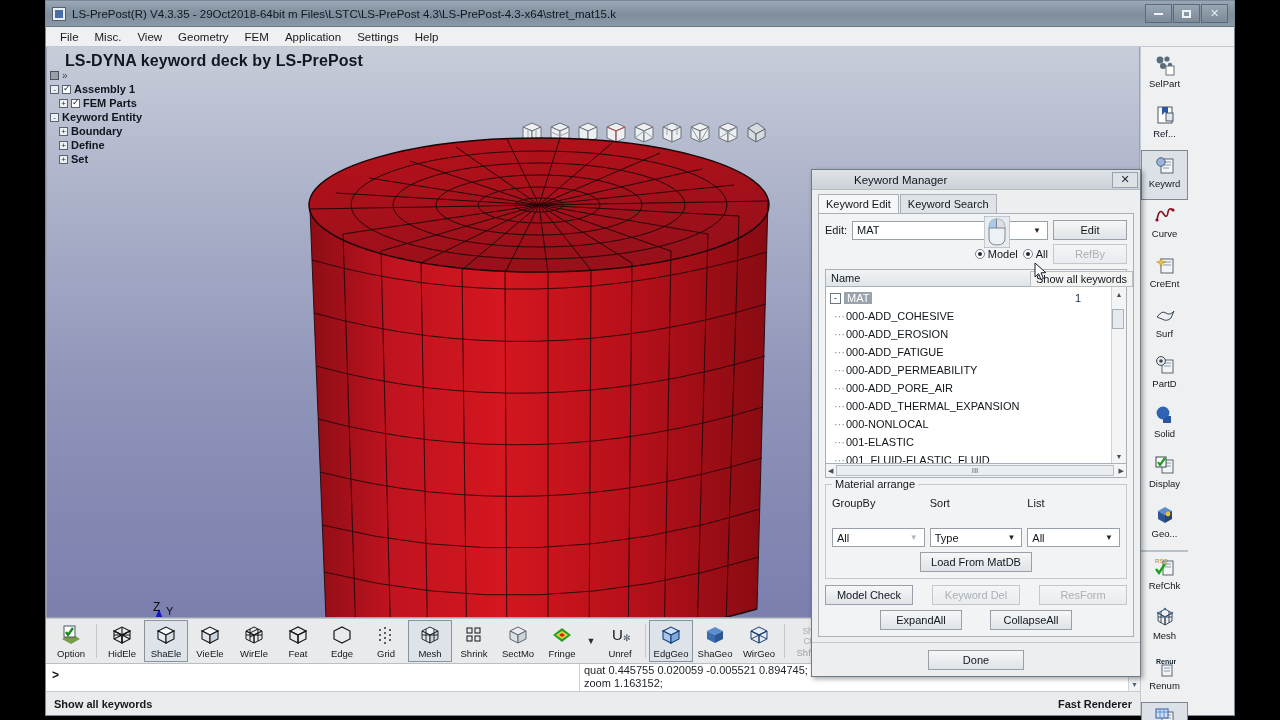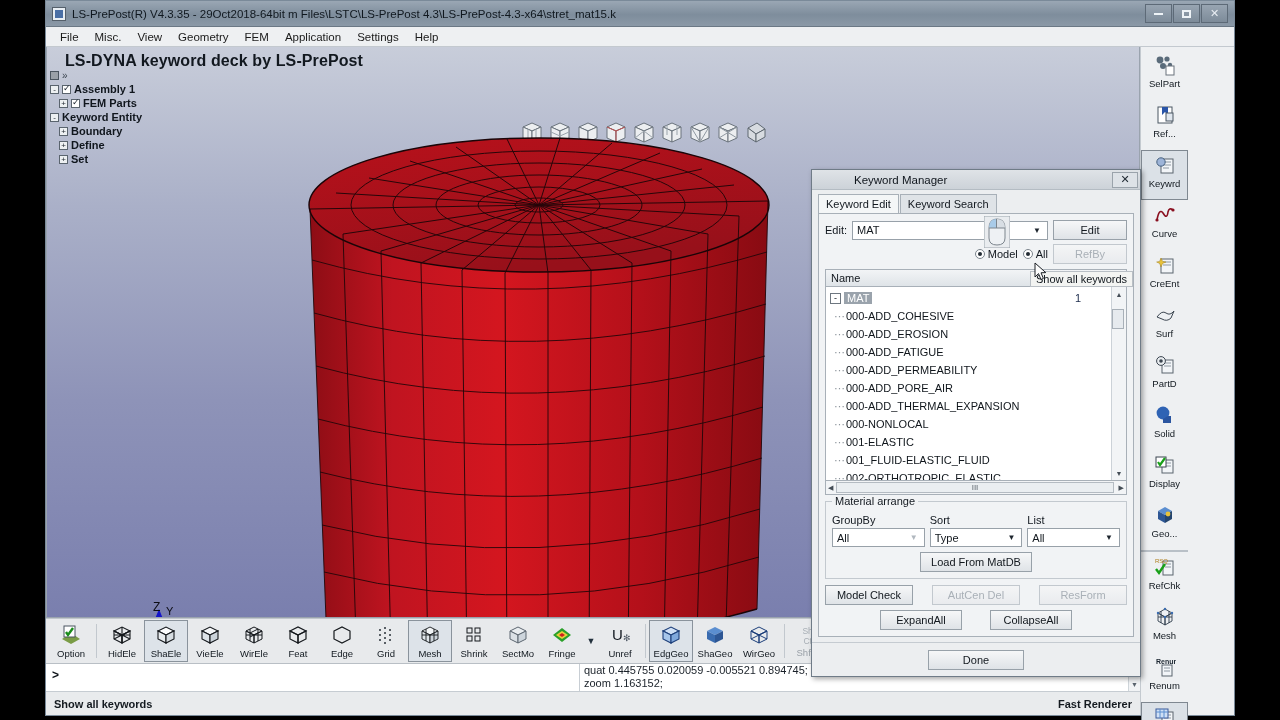--- a/index.html
+++ b/index.html
@@ -275,21 +275,21 @@
   .group {
     margin-top: 6px; border: 1px solid #c3c9cf; padding: 12px 6px 6px 6px;
     position: relative; flex: 0 0 auto;
   }
   .group .gt {
     position: absolute; top: -7px; left: 6px; background: #f1f3f5;
     font-size: 11px; color: #12181f; padding: 0 3px;
   }
   .g3 { display: flex; gap: 5px; }
   .g3 .col { flex: 1 1 0; }
-  .g3 .col .cl { font-size: 11px; color: #12181f; margin-bottom: 2px; }
+  .g3 .col .cl { font-size: 11px; color: #12181f; margin-bottom: 19px; }
   .ctr { display: flex; justify-content: center; margin-top: 5px; }
   .btnrow { display: flex; justify-content: space-between; margin-top: 6px; gap: 4px; }
   .btnrow2 { display: flex; justify-content: center; gap: 28px; margin-top: 5px; }
   .dlg-foot {
     flex: 0 0 34px; border-top: 1px solid #c5cbd1; margin-top: 5px;
     display: flex; align-items: center; justify-content: center;
   }
   .tooltip {
     position: absolute; background: #f3f4f2; border: 1px solid #b9bfc5;
     font-size: 11px; color: #11171d; padding: 1px 5px; white-space: nowrap;
@@ -1123,21 +1123,21 @@
                 </div>
               </div>
             </div>
             <div class="ctr">
               <div class="btn" style="min-width:112px;">Load From MatDB</div>
             </div>
           </div>
 
           <div class="btnrow">
             <div class="btn" style="min-width:88px;">Model Check</div>
-            <div class="btn disabled" style="min-width:88px;">AutCen Del</div>
+            <div class="btn disabled" style="min-width:88px;">Keyword Del</div>
             <div class="btn disabled" style="min-width:88px;">ResForm</div>
           </div>
           <div class="btnrow2">
             <div class="btn" style="min-width:82px;">ExpandAll</div>
             <div class="btn" style="min-width:82px;">CollapseAll</div>
           </div>
         </div>
       </div>
       <div class="dlg-foot">
         <div class="btn" style="min-width:96px;">Done</div>

